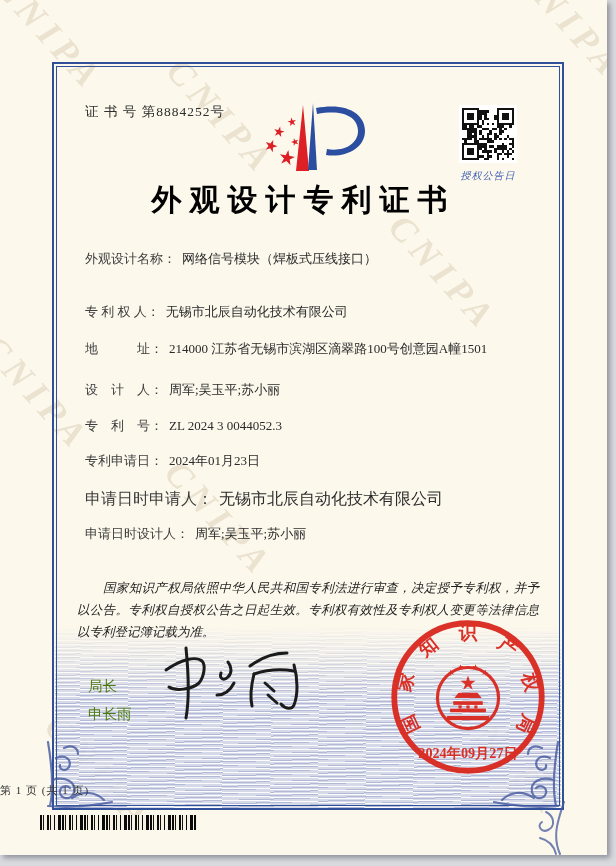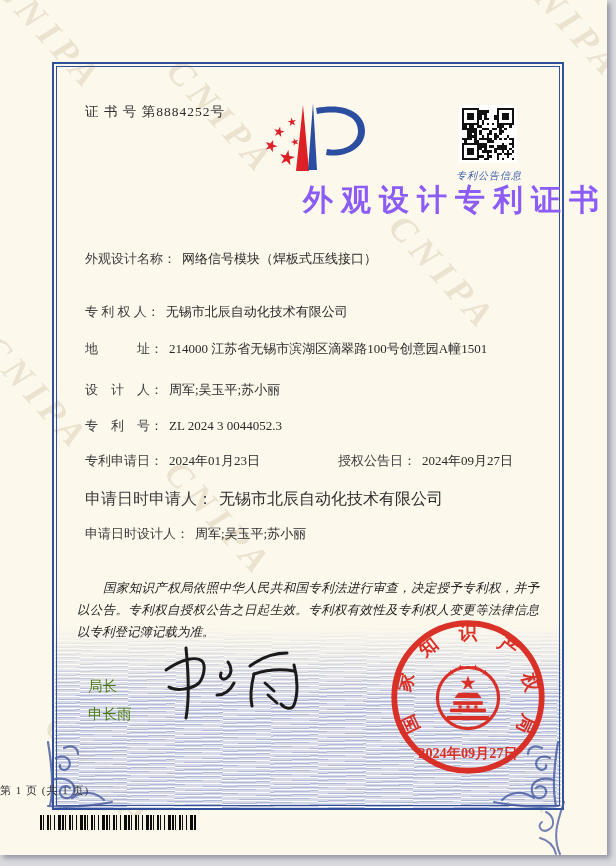--- a/index.html
+++ b/index.html
@@ -50,21 +50,21 @@
   .logo{position:absolute;left:243px;top:101px;width:128px;height:80px;}
   .qr-wrap{position:absolute;left:456px;top:105px;width:64px;text-align:center;}
   .qr-box{width:58px;height:58px;background:#fff;padding:3px;margin:0 auto;box-sizing:border-box;}
   .qr-box svg{width:100%;height:100%;display:block;}
   .qr-caption{
     margin-top:6px;font-size:10px;color:#3f5fae;font-style:italic;
     letter-spacing:1px;white-space:nowrap;
   }
   .title{
     position:absolute;left:0;top:180px;width:100%;
-    text-align:right;font-size:30px;font-weight:bold;color:#8b5cf6;
+    text-align:center;font-size:30px;font-weight:bold;color:#000000;
     letter-spacing:8px;
   }
   
   .rows{position:absolute;left:85px;top:0;width:450px;font-size:13px;color:#333;}
   .row{position:absolute;left:0;white-space:nowrap;}
   .row .lbl{color:#3d3d3d;text-align:center;}
   .row .val{color:#2a2a2a;margin-left:6px;}
   .col2{position:absolute;left:253px;top:0;white-space:nowrap;}
   
   .statement{
@@ -304,21 +304,21 @@
           <rect x="1" y="1" width="5" height="5" fill="#fff"></rect>
           <rect x="2" y="2" width="3" height="3"></rect>
           <rect x="14" y="0" width="7" height="7"></rect>
           <rect x="15" y="1" width="5" height="5" fill="#fff"></rect>
           <rect x="16" y="2" width="3" height="3"></rect>
           <rect x="0" y="14" width="7" height="7"></rect>
           <rect x="1" y="15" width="5" height="5" fill="#fff"></rect>
           <rect x="2" y="16" width="3" height="3"></rect>
         </svg>
     </div>
-    <div class="qr-caption">专利公告信息</div>
+    <div class="qr-caption">授权公告日</div>
   </div>
 
   <div class="title">外观设计专利证书</div>
 
   <div class="rows">
     <div class="row" style="top:250px">
       <span class="lbl">外观设计名称：</span><span class="val">网络信号模块（焊板式压线接口）</span>
     </div>
     <div class="row" style="top:303px">
       <span class="lbl">专 利 权 人：</span><span class="val">无锡市北辰自动化技术有限公司</span>
@@ -327,23 +327,20 @@
       <span class="lbl">地　　　址：</span><span class="val">214000 江苏省无锡市滨湖区滴翠路100号创意园A幢1501</span>
     </div>
     <div class="row" style="top:381px">
       <span class="lbl">设　计　人：</span><span class="val">周军;吴玉平;苏小丽</span>
     </div>
     <div class="row" style="top:417px;width:450px">
       <span class="lbl">专　利　号：</span><span class="val">ZL 2024 3 0044052.3</span>
     </div>
     <div class="row" style="top:452px;width:450px">
       <span class="lbl">专利申请日：</span><span class="val">2024年01月23日</span>
-      <span class="col2">
-        <span class="lbl">授权公告日：</span><span class="val">2024年09月27日</span>
-      </span>
     </div>
     <div class="row" style="top:489px;font-size:16px">
       <span class="lbl">申请日时申请人：</span><span class="val">无锡市北辰自动化技术有限公司</span>
     </div>
     <div class="row" style="top:525px;font-size:13px">
       <span class="lbl">申请日时设计人：</span><span class="val">周军;吴玉平;苏小丽</span>
     </div>
   </div>
 
   <div class="statement">国家知识产权局依照中华人民共和国专利法进行审查，决定授予专利权，并予以公告。专利权自授权公告之日起生效。专利权有效性及专利权人变更等法律信息以专利登记簿记载为准。</div>

